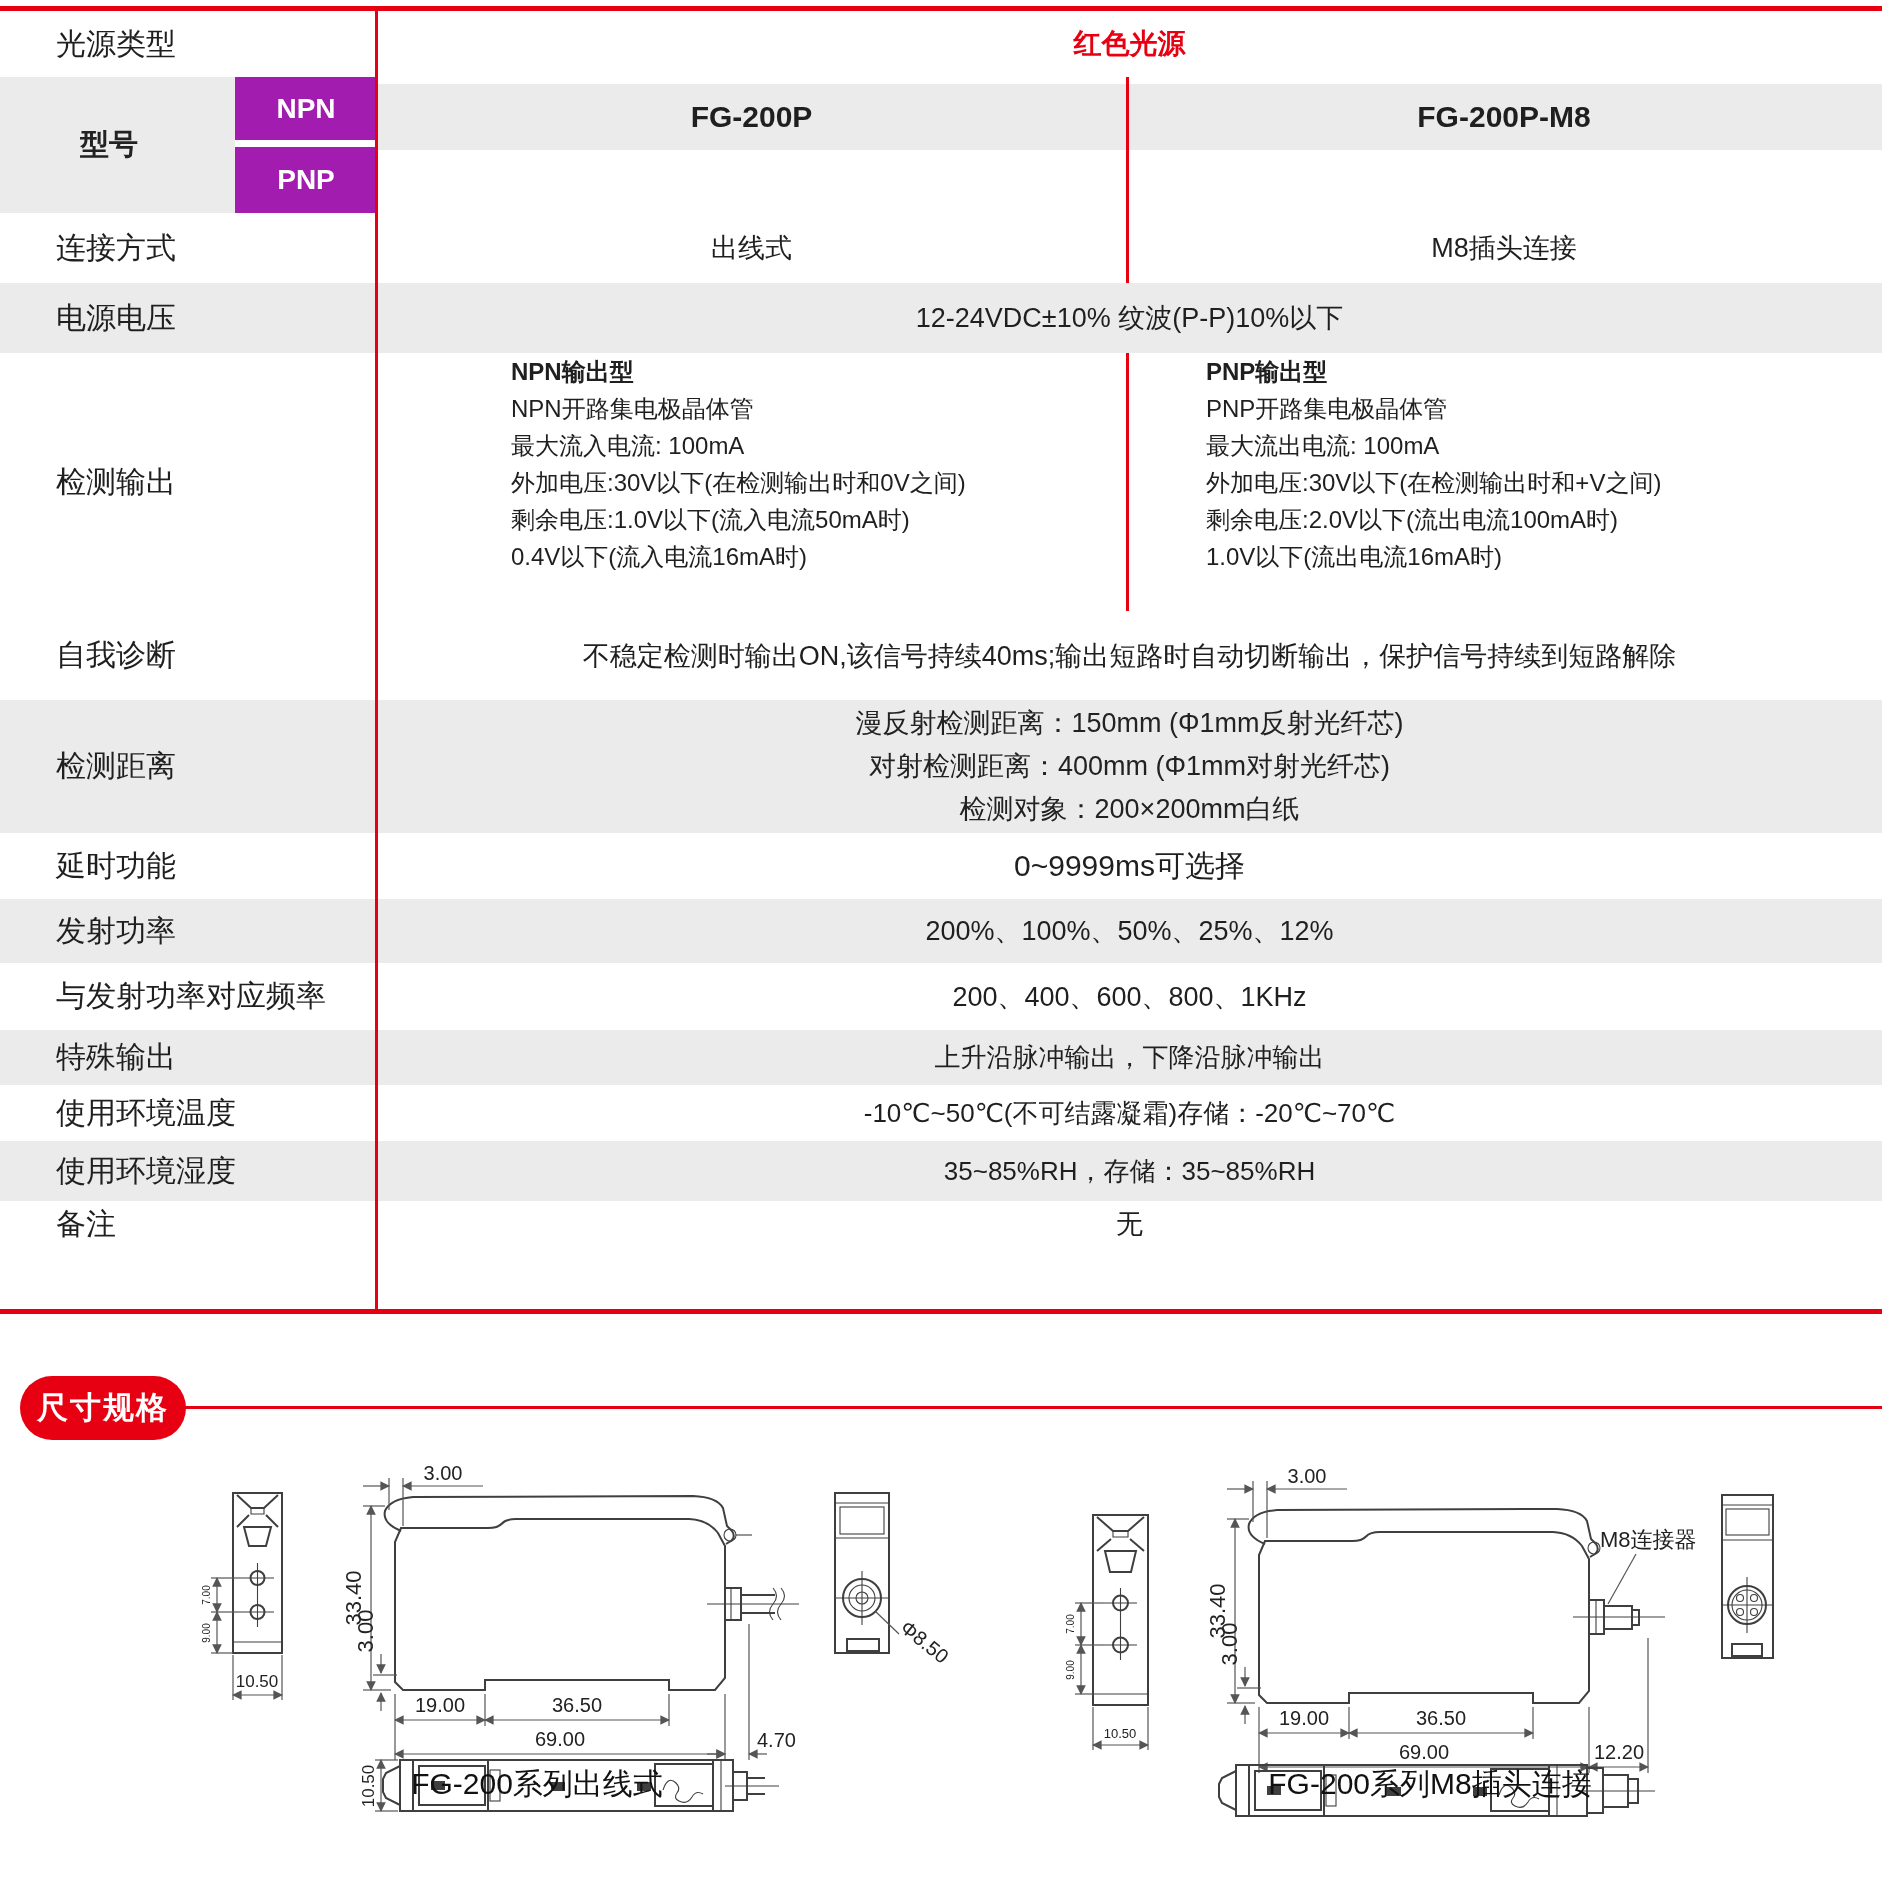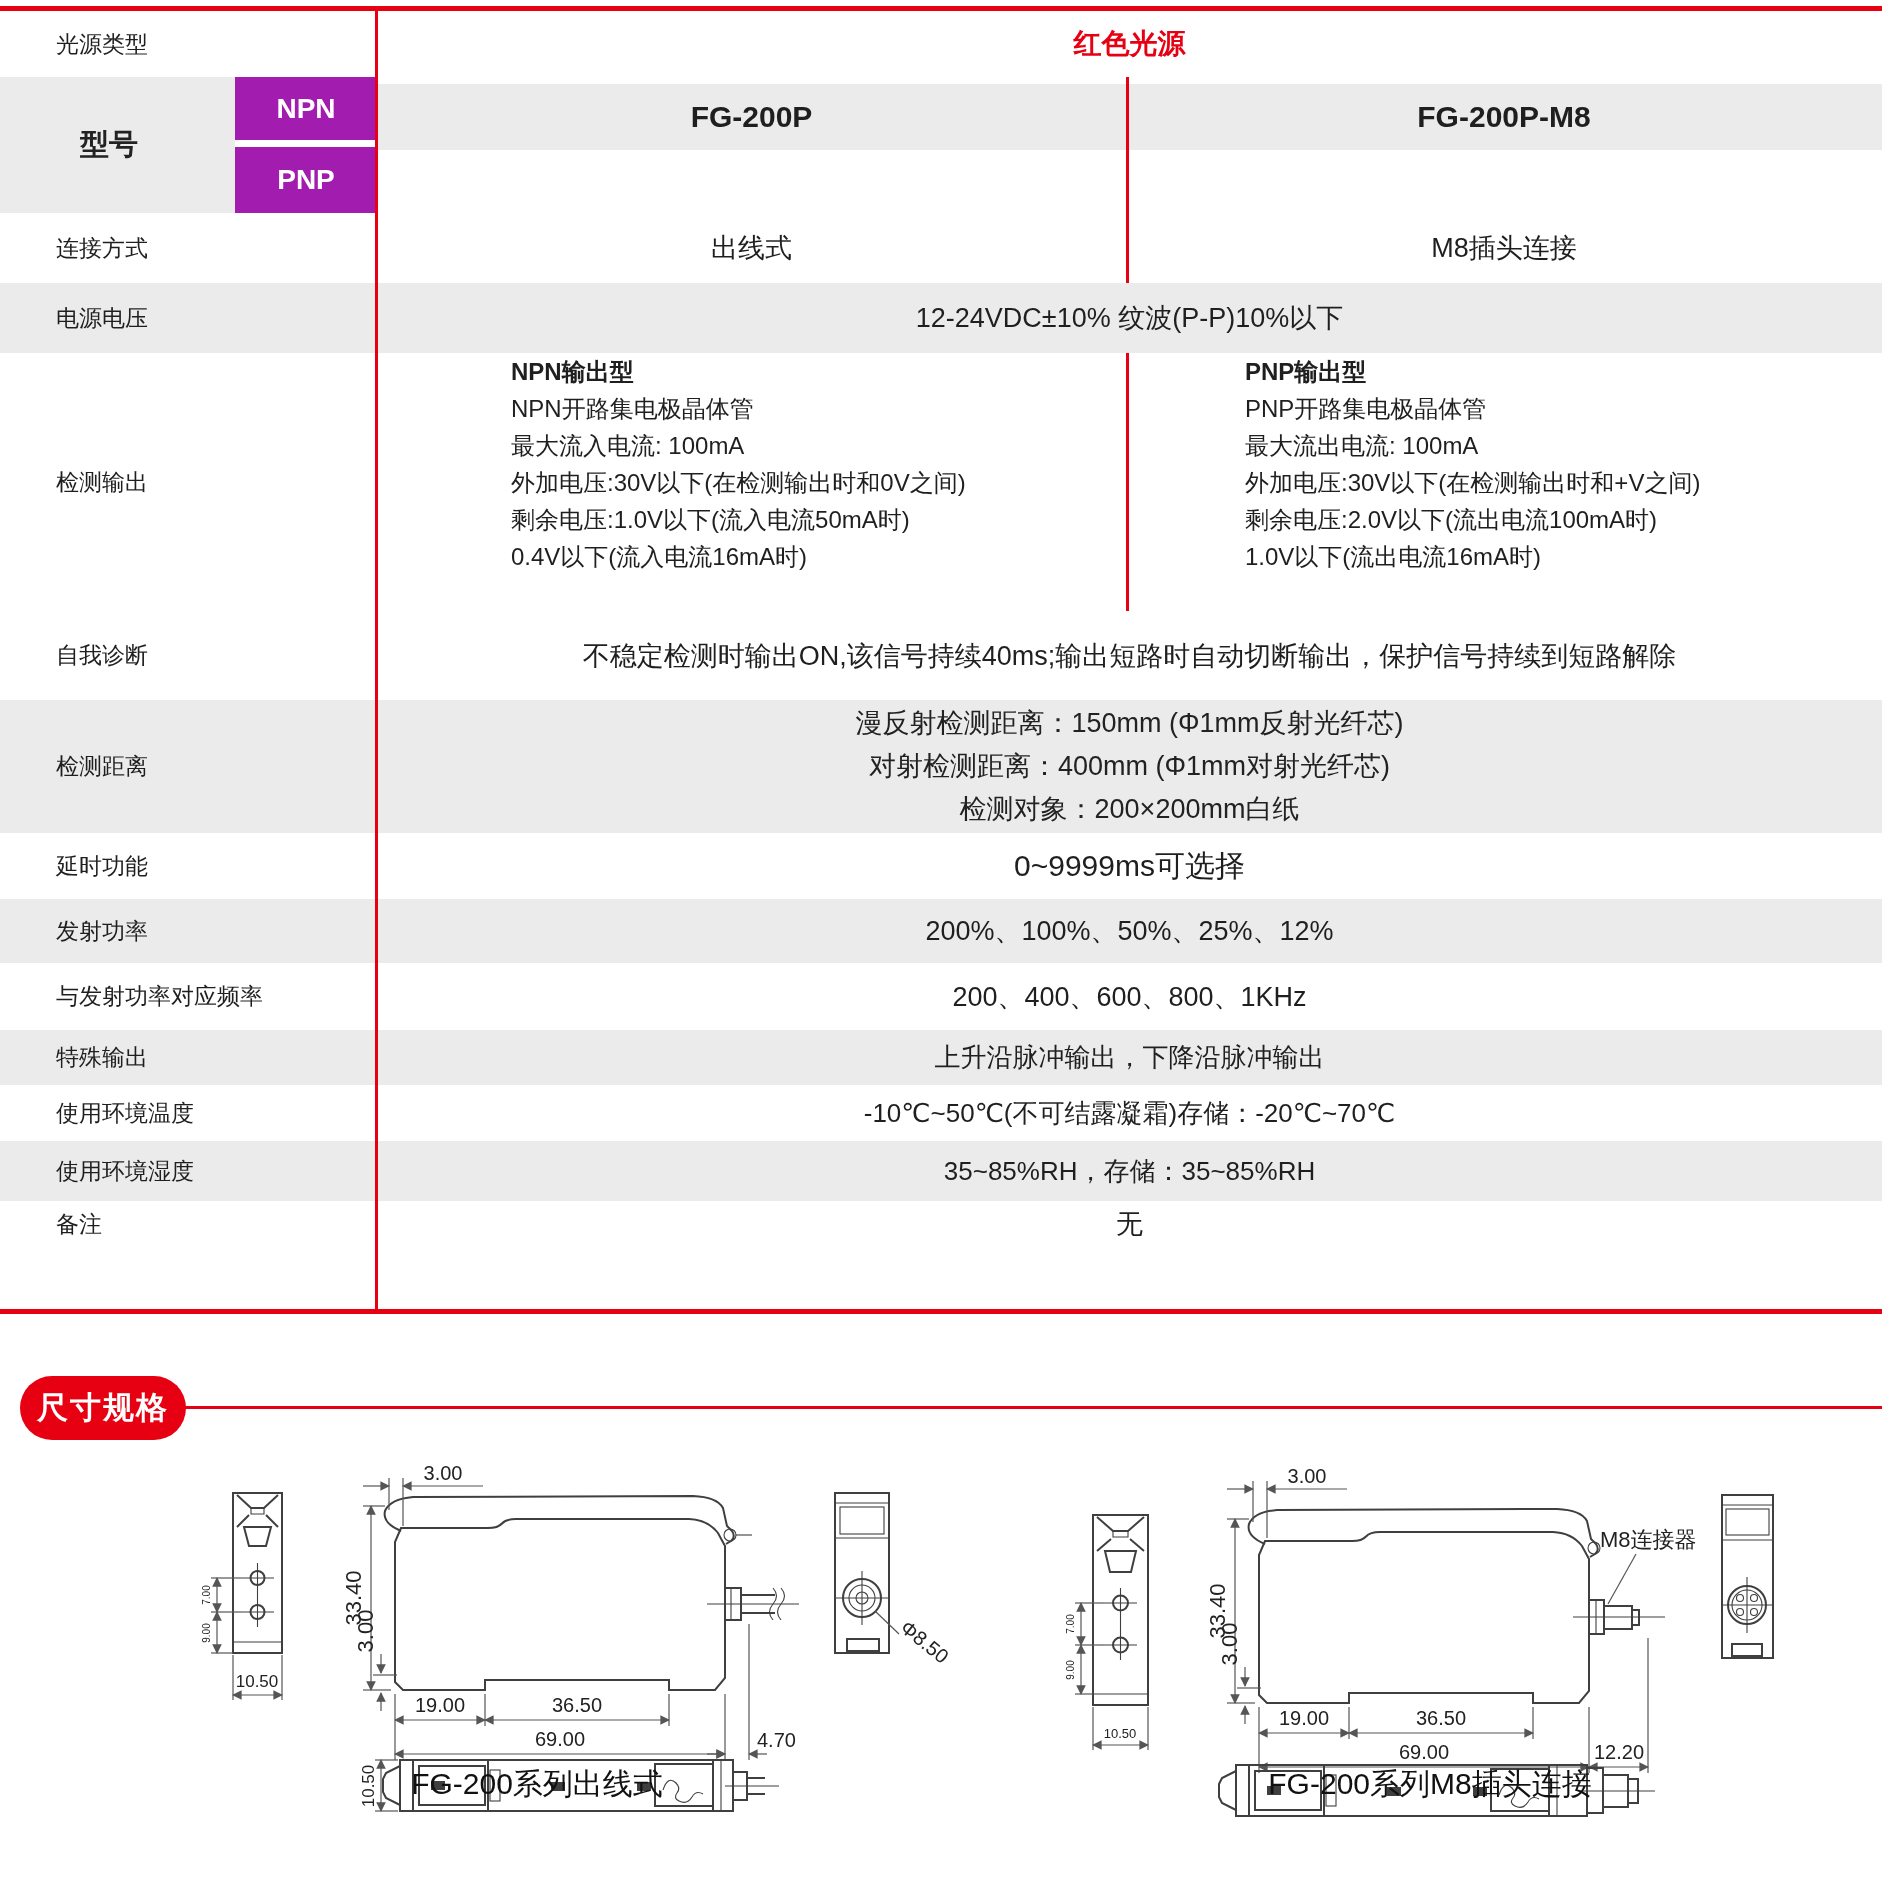--- a/index.html
+++ b/index.html
@@ -1,20 +1,20 @@
 <!DOCTYPE html>
 <html><head>
 <meta charset="utf-8">
 <style>
   html,body{margin:0;padding:0;background:#fff;}
   body{width:1882px;height:1894px;position:relative;font-family:"Liberation Sans","DejaVu Sans",sans-serif;color:#222;overflow:hidden;}
   .abs{position:absolute;}
   .redline{position:absolute;background:#e60012;}
   .row{display:flex;width:1882px;box-sizing:border-box;}
-  .lbl{width:377px;box-sizing:border-box;padding-left:56px;display:flex;align-items:center;font-size:23px;color:#1f1f1f;}
+  .lbl{width:377px;box-sizing:border-box;padding-left:56px;display:flex;align-items:center;font-size:30px;color:#1f1f1f;}
   .cell-c{display:flex;align-items:center;justify-content:center;text-align:center;font-size:27px;color:#1f1f1f;}
   .vfull{flex:1;}
   .vhalf-l{width:749px;}
   .vhalf-r{flex:1;}
   .gray{background:#ebebeb;}
   .bold{font-weight:bold;}
   .red-bold{color:#e60012;font-weight:bold;font-size:28px;}
   .model-name{font-weight:bold;font-size:30px;}
   .badge{background:#a21caf;color:#fff;font-weight:bold;font-size:28px;display:flex;align-items:center;justify-content:center;}
   .det-col{box-sizing:border-box;display:flex;flex-direction:column;justify-content:flex-start;font-size:24px;line-height:37px;color:#1f1f1f;}
@@ -73,21 +73,21 @@
   <div class="row" style="height:258px">
     <div class="lbl">检测输出</div>
     <div class="det-col" style="width:749px;padding-left:134px;">
       <div class="bold">NPN输出型</div>
       <div>NPN开路集电极晶体管</div>
       <div>最大流入电流: 100mA</div>
       <div>外加电压:30V以下(在检测输出时和0V之间)</div>
       <div>剩余电压:1.0V以下(流入电流50mA时)</div>
       <div>0.4V以下(流入电流16mA时)</div>
     </div>
-    <div class="det-col" style="flex:1;padding-left:119px;">
+    <div class="det-col" style="flex:1;padding-left:80px;">
       <div class="bold">PNP输出型</div>
       <div>PNP开路集电极晶体管</div>
       <div>最大流出电流: 100mA</div>
       <div>外加电压:30V以下(在检测输出时和+V之间)</div>
       <div>剩余电压:2.0V以下(流出电流100mA时)</div>
       <div>1.0V以下(流出电流16mA时)</div>
     </div>
   </div>
 
 

